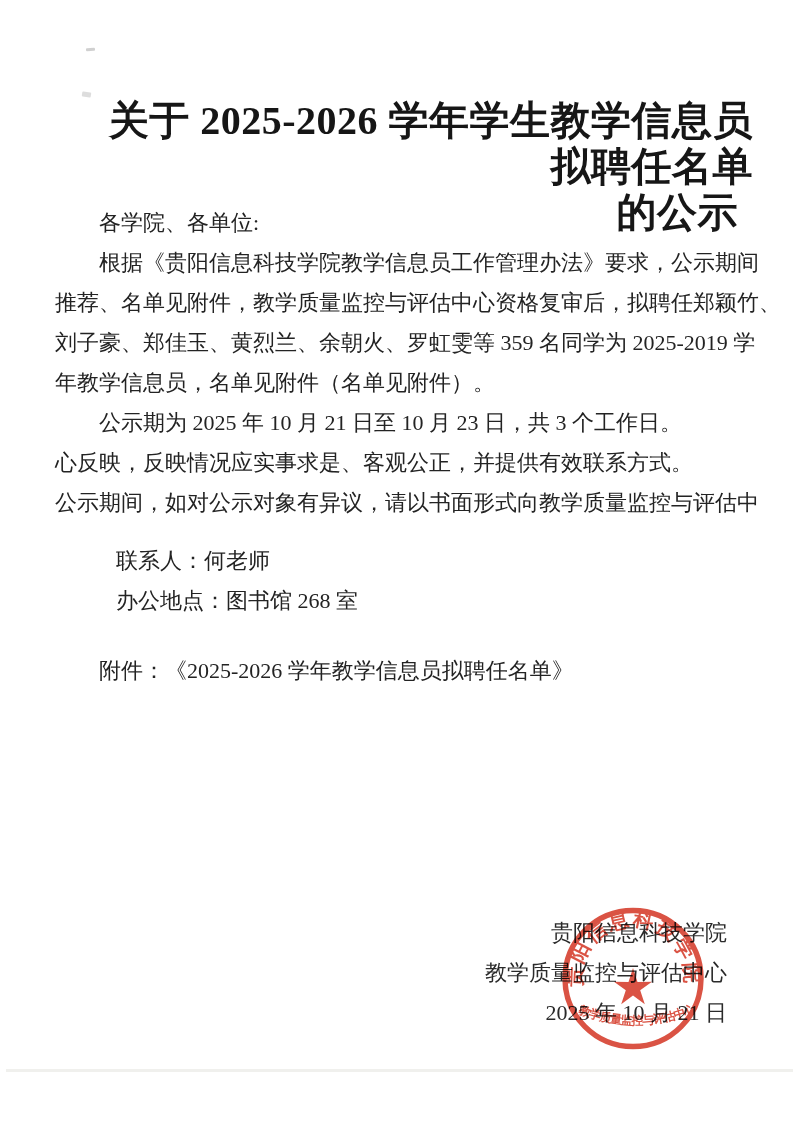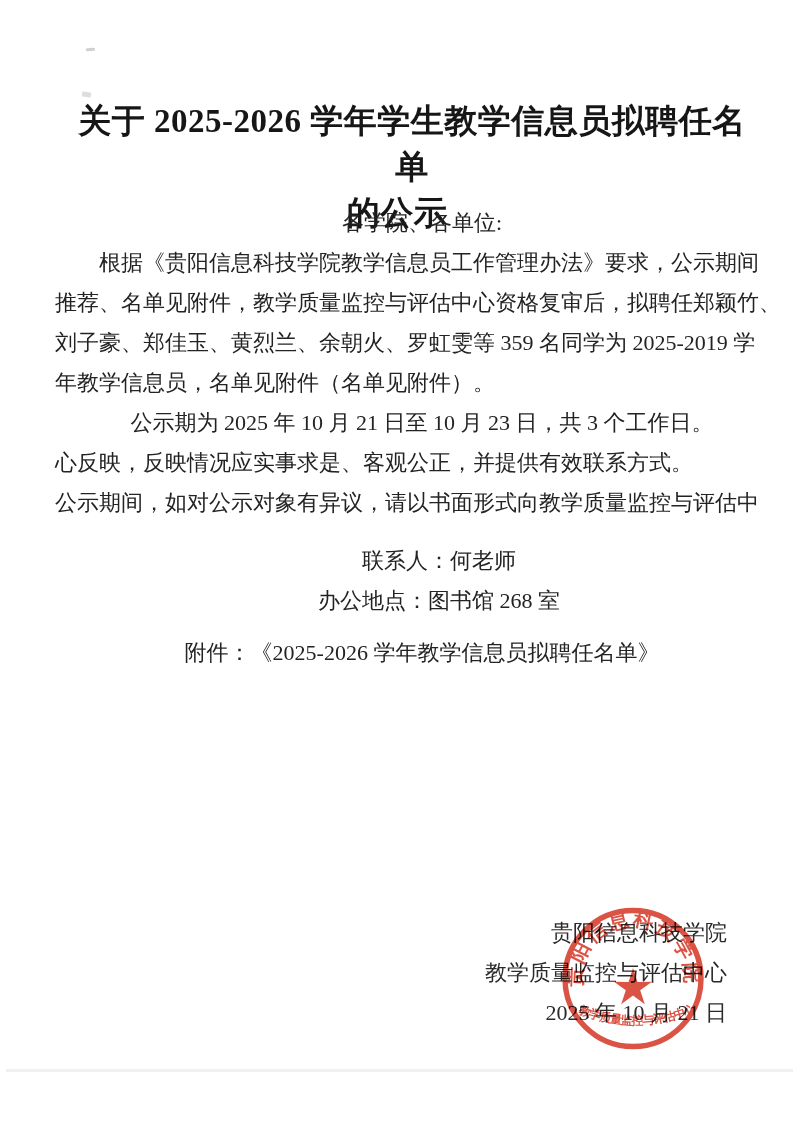--- a/index.html
+++ b/index.html
@@ -12,35 +12,35 @@
     color:#1d1d1d;
   }
   
   .artifact{position:absolute;background:#a9a9a9;opacity:.55;border-radius:1px;}
   .artifact.a1{left:86px;top:48px;width:9px;height:3px;transform:rotate(-4deg);}
   .artifact.a2{left:82px;top:92px;width:9px;height:5px;transform:rotate(8deg);opacity:.4;}
 
   
   .title{
     position:absolute;left:56px;top:98px;width:682px;
-    text-align:center;font-weight:bold;color:#161616;
-    font-size:33px;line-height:46px;letter-spacing:.5px;
+    text-align:right;font-weight:bold;color:#161616;
+    font-size:40px;line-height:46px;letter-spacing:.5px;
   }
   .title .t1{transform:translateX(15px);}
 
   
   .body-block{position:absolute;left:55px;top:203px;width:690px;}
   .bline{
     height:40px;line-height:40px;font-size:22px;
     white-space:nowrap;color:#232323;
   }
-  .indent{padding-left:44px;text-align:center;}
+  .indent{padding-left:44px;}
 
   .contact-block{position:absolute;left:72px;top:541px;width:690px;}
-  .attach-block{position:absolute;left:55px;top:633px;width:690px;}
+  .attach-block{position:absolute;left:55px;top:651px;width:690px;}
 
   
   .sign-block{
     position:absolute;right:66px;top:913px;width:420px;
     text-align:right;
   }
   .sign-block .bline{color:#2a2a2a;}
 
   
   .seal{

